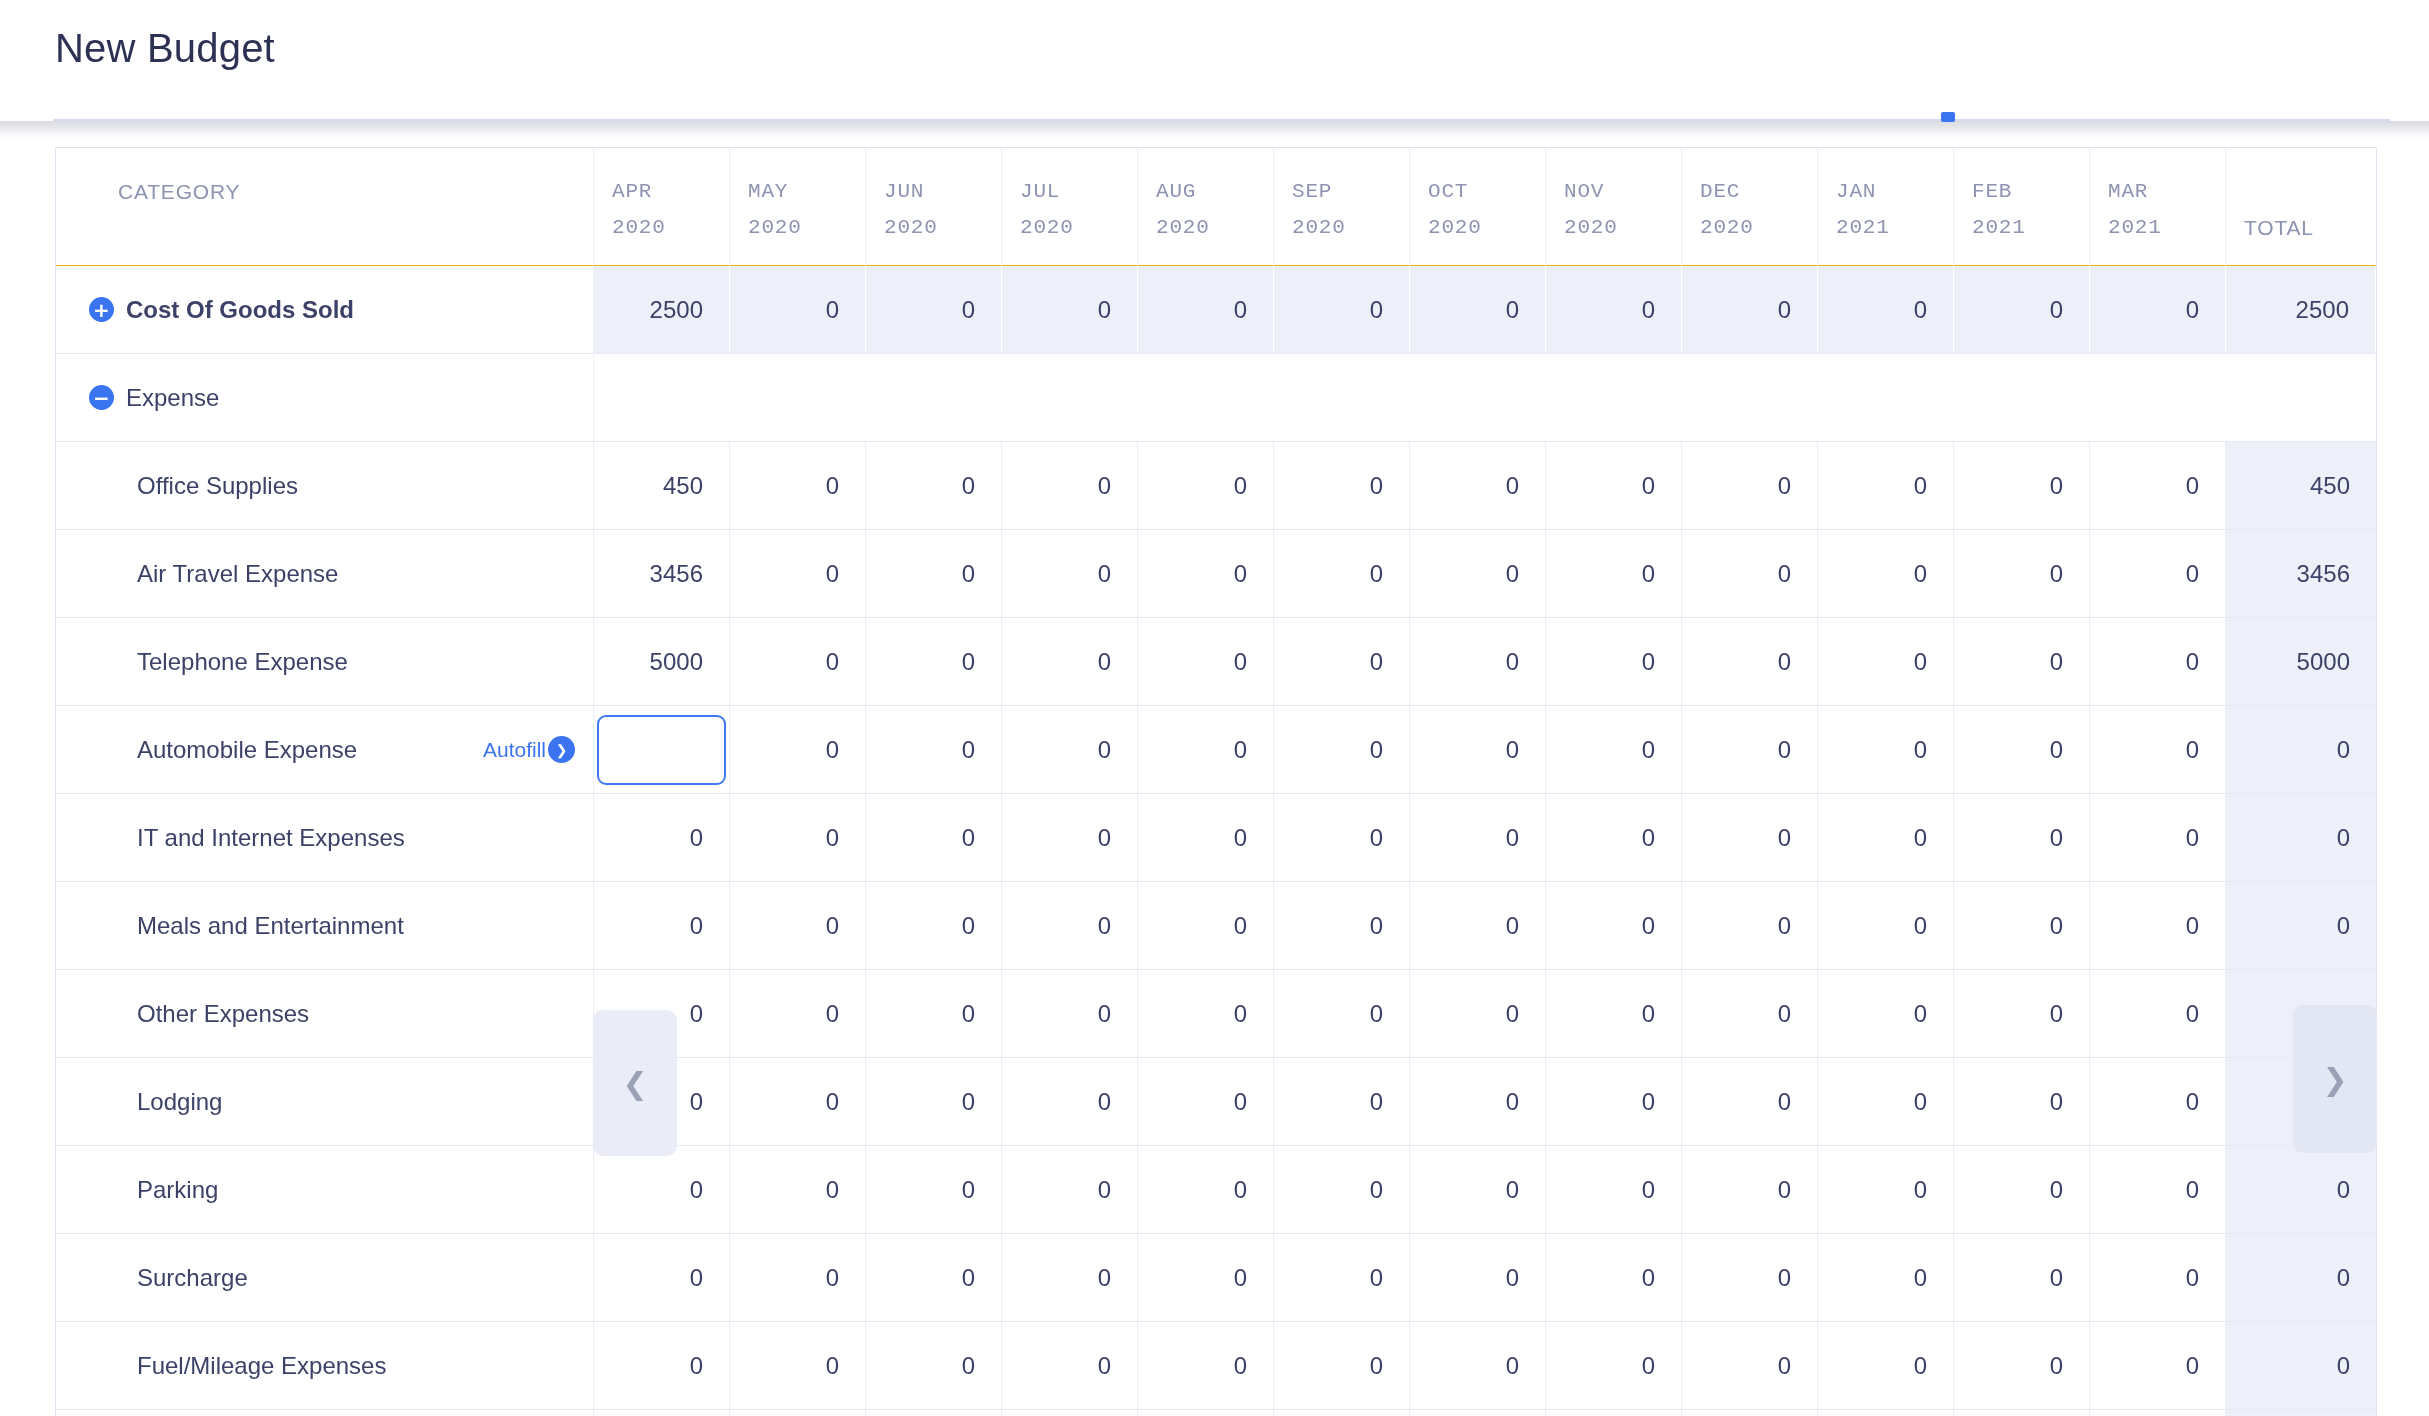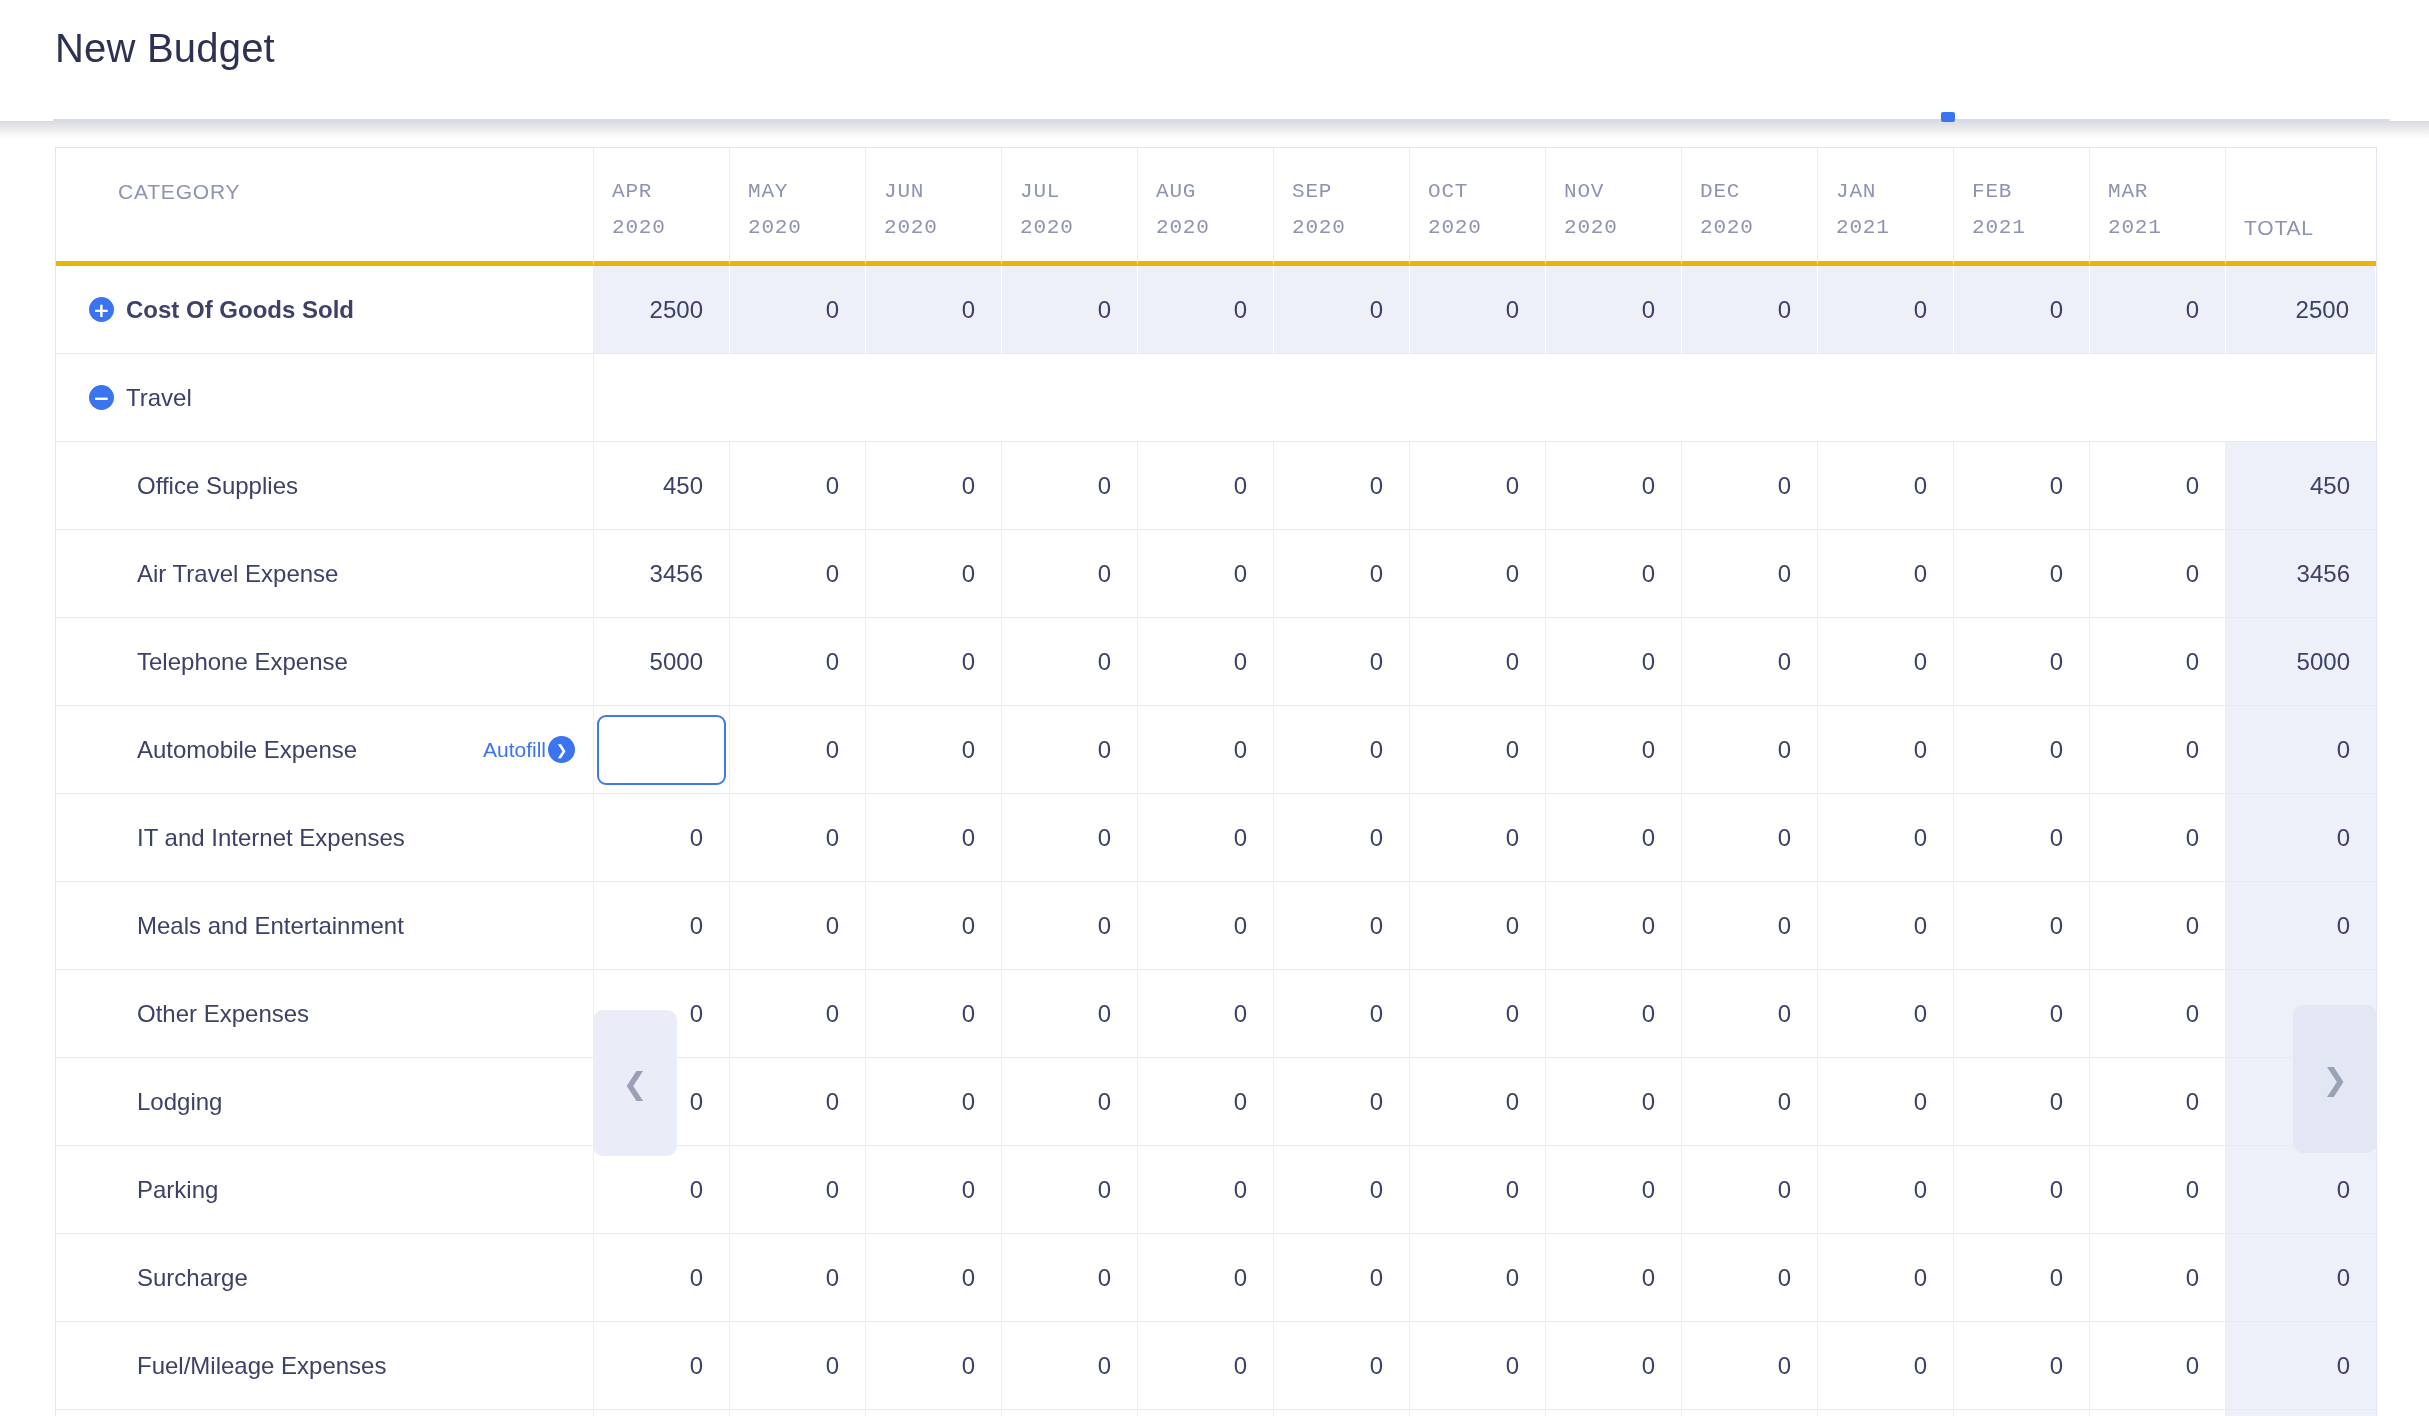--- a/index.html
+++ b/index.html
@@ -29,21 +29,21 @@
     border:1px solid #e2e5f1;box-sizing:border-box;background:#fff;
   }
   .cell{
     display:flex;align-items:center;box-sizing:border-box;
     border-right:1px solid #ebedf7;border-bottom:1px solid #e6e9f3;
     font-size:24px;color:var(--text,#3c4267);white-space:nowrap;overflow:visible;
   }
   .last-col{border-right:none;}
   
   .th{color:var(--headtext,#8e93b1);font-size:21px;letter-spacing:.8px;line-height:36px;
-      border-bottom:5px solid #eab308;}
+      border-bottom:1px solid #eab308;}
   .category-h{align-items:flex-start;padding:26px 0 0 62px;}
   .month-h{flex-direction:column;align-items:flex-start;justify-content:flex-start;padding:26px 0 0 18px;font-family:Liberation Mono, monospace;}
   .total-h{align-items:flex-start;padding:62px 0 0 18px;}
   
   .cat{padding-left:81px;}
   .cat.grp{padding-left:33px;gap:12px;}
   .lbl.bold{font-weight:700;}
   .toggle{
     width:25px;height:25px;flex:0 0 25px;border-radius:50%;
     background:var(--accent,#3b74f1);color:#fff;
@@ -152,21 +152,21 @@
     <div class="cell val hl hlsep">0</div>
     <div class="cell val hl hlsep">0</div>
     <div class="cell val hl hlsep">0</div>
     <div class="cell val hl hlsep">0</div>
     <div class="cell val hl hlsep">0</div>
     <div class="cell val hl hlsep">0</div>
     <div class="cell val hl hlsep">0</div>
     <div class="cell val hl last-col hlsep">2500</div>
     <div class="cell cat grp">
       <span class="toggle">−</span>
-      <span class="lbl">Travel</span>
+      <span class="lbl">Expense</span>
     </div>
     <div class="cell merged" style="grid-column: span 13;"></div>
     <div class="cell cat">
       <span class="lbl">Office Supplies</span>
     </div>
     <div class="cell val">450</div>
     <div class="cell val">0</div>
     <div class="cell val">0</div>
     <div class="cell val">0</div>
     <div class="cell val">0</div>

